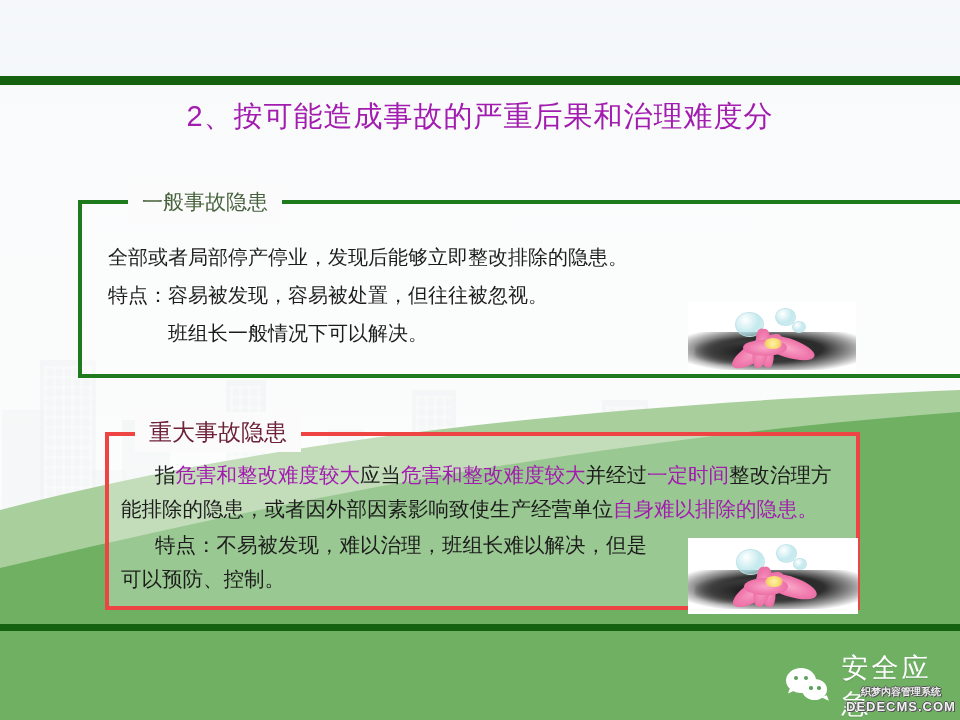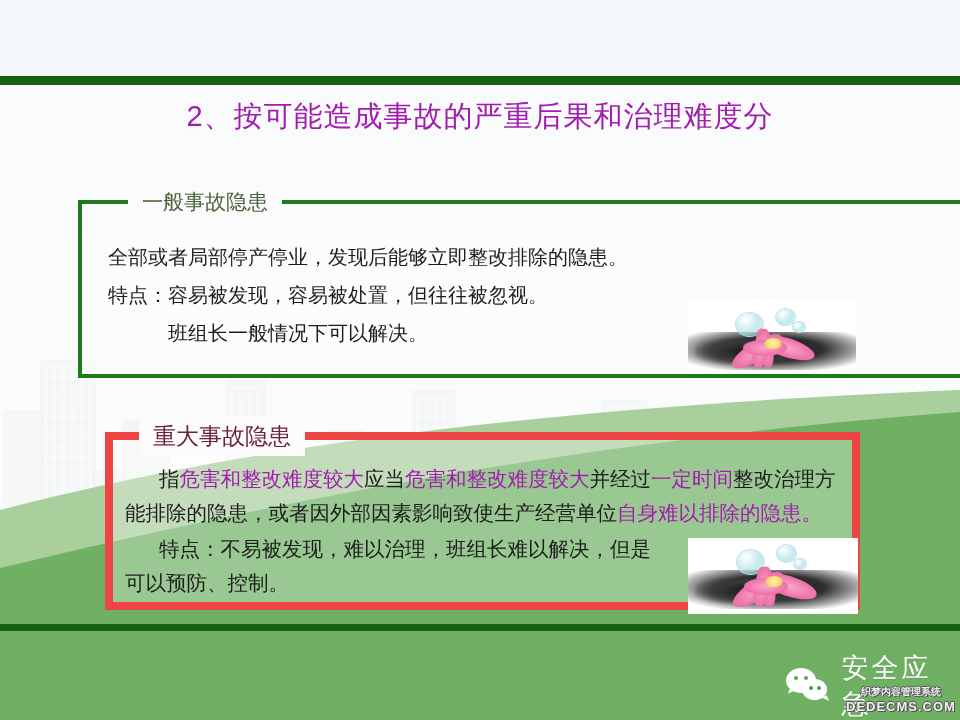--- a/index.html
+++ b/index.html
@@ -88,21 +88,21 @@
     position: absolute;
     box-sizing: border-box;
     background: rgba(255,255,255,0.30);
   }
   .box.green {
     left: 78px; top: 200px; width: 912px; height: 178px;
     border: 4px solid #1F7A1E;
   }
   .box.red {
     left: 105px; top: 432px; width: 755px; height: 178px;
-    border: 8px solid #ef4444;
+    border: 4px solid #ef4444;
   }
 
   
   .box-label {
     position: absolute;
     top: -22px;
     height: 40px;
     display: flex;
     align-items: center;
     padding: 0 14px;

